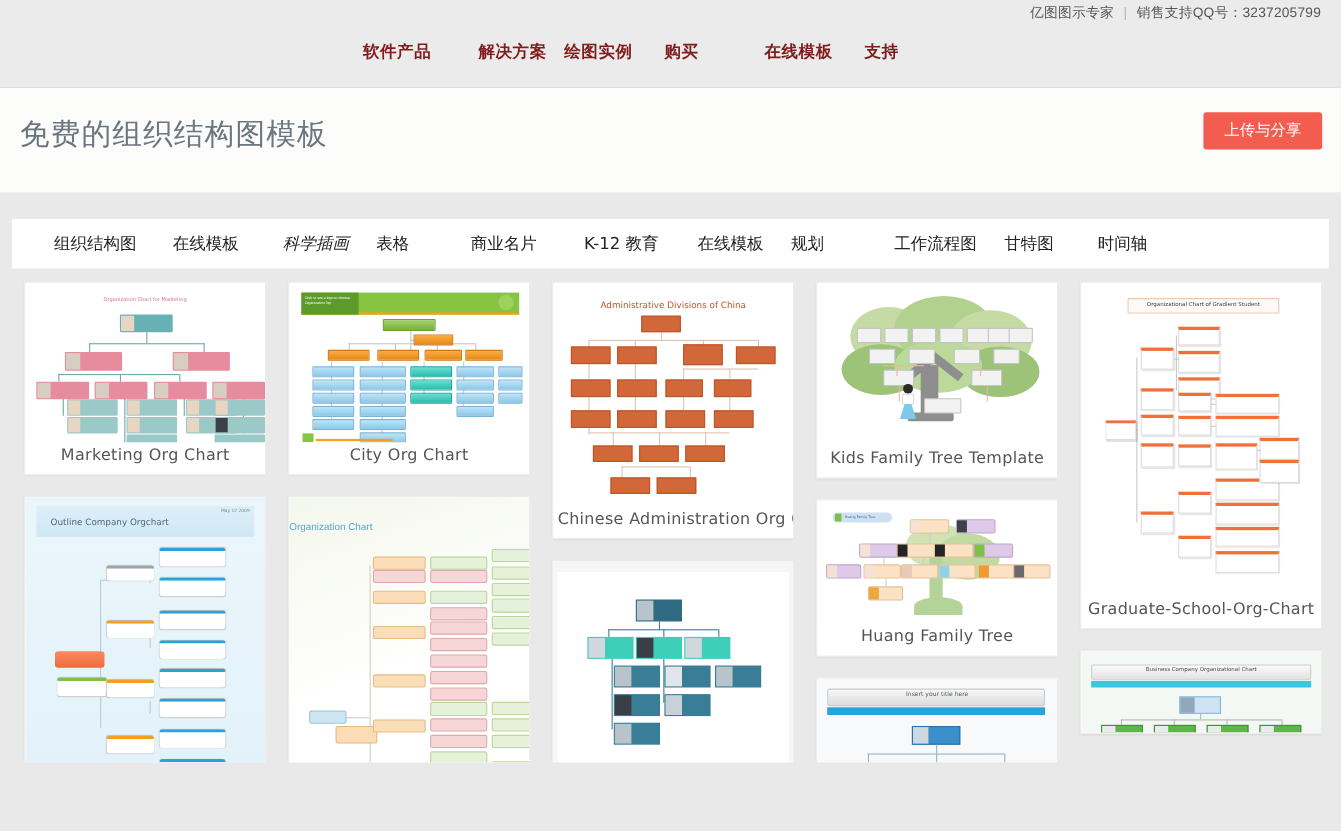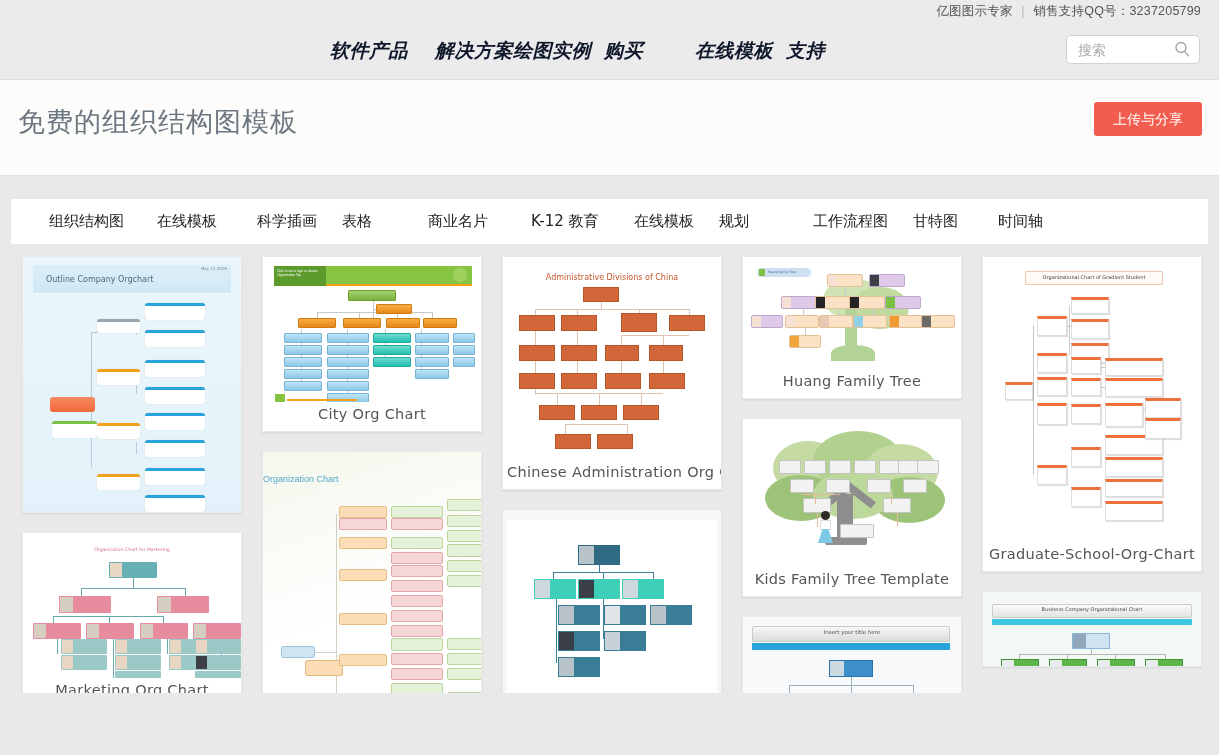--- a/index.html
+++ b/index.html
@@ -44,25 +44,24 @@
     font-size: 13.5px; color: #1574c6; letter-spacing: 1px;
     font-family: "DejaVu Sans", sans-serif; font-weight: bold;
   }
 
   .nav {
     position: absolute; left: 330px; top: 38px;
     display: flex;
   }
   .nav a {
     display: block;
-    font-size: 19px; font-weight: bold; color: #0f172a;
+    font-size: 15px; font-weight: bold; color: #7f1d1d;
     text-decoration: none;
     font-family: "DejaVu Sans", sans-serif;
     letter-spacing: .5px;
-    font-style: italic;
   }
   .nav a:nth-child(1){ width:105px; }
   .nav a:nth-child(2){ width: 78px; }
   .nav a:nth-child(3){ width: 91px; }
   .nav a:nth-child(4){ width: 91px; }
   .nav a:nth-child(5){ width: 91px; }
   .nav a:nth-child(6){ width: 60px; }
 
   .searchbox {
     position: absolute; right: 19px; top: 35px;
@@ -135,21 +134,21 @@
   .r1 a:nth-child(6){ width: 85px; }
   .r1 a:nth-child(7){ width: 93px; }
   .r1 a:nth-child(8){ width: 85px; }
   .r1 a:nth-child(9){ width: 78px; }
   .r1 a:nth-child(10){ width: 69px; }
   .r1 a:nth-child(11){ width: 71px; }
   .r1 a:nth-child(12){ width: 60px; }
 
   .r2 a:nth-child(1){ width: 108px; }
   .r2 a:nth-child(2){ width: 100px; }
-  .r2 a:nth-child(3){ width: 85px; }
+  .r2 a:nth-child(3){ width: 85px; font-style: italic; }
   .r2 a:nth-child(4){ width: 86px; }
   .r2 a:nth-child(5){ width: 103px; }
   .r2 a:nth-child(6){ width: 103px; }
   .r2 a:nth-child(7){ width: 85px; }
   .r2 a:nth-child(8){ width: 94px; font-family: Liberation Serif, serif; }
   .r2 a:nth-child(9){ width: 100px; }
   .r2 a:nth-child(10){ width: 85px; }
   .r2 a:nth-child(11){ width: 60px; }
 
   
@@ -234,29 +233,20 @@
 
   <nav class="nav">
     <a>软件产品</a>
     <a>解决方案</a>
     <a>绘图实例</a>
     <a>购买</a>
     <a>在线模板</a>
     <a>支持</a>
   </nav>
 
-  <div class="searchbox">
-    <input type="text" placeholder="搜索" style="">
-    <span class="mag">
-      <svg width="17" height="17" viewBox="0 0 17 17">
-        <circle cx="7" cy="6.5" r="5" fill="none" stroke="#a0a4a8" stroke-width="1.3"></circle>
-        <line x1="10.4" y1="10.2" x2="15" y2="15.4" stroke="#a0a4a8" stroke-width="1.3"></line>
-      </svg>
-    </span>
-  </div>
 </div>
 
 <div class="titlebar">
   <div class="page-title">免费的组织结构图模板</div>
   <button class="upload-btn">上传与分享</button>
 </div>
 
 <div class="filters">
   <div class="filter-row r2 second">
     <a>组织结构图</a>
@@ -269,51 +259,20 @@
     <a>规划</a>
     <a>工作流程图</a>
     <a>甘特图</a>
     <a>时间轴</a>
   </div>
 </div>
 
 <div class="gallery">
 
   <div class="col col1">
-
-    <div class="card">
-      <div class="thumb" style="height:255px;background:linear-gradient(180deg,#eaf6fb 0%,#e3f2fa 100%)">
-        <div style="position:absolute;left:10px;top:8px;right:10px;height:28px;background:linear-gradient(180deg,#ddeff8,#cfe8f5)"></div>
-        <div style="position:absolute;right:14px;top:9px;font-size:4px;color:#6b8fa0;font-family:'DejaVu Sans',sans-serif">May 12 2009</div>
-        <div style="position:absolute;left:23px;top:18px;font-size:8px;color:#4c6b7a;font-family:'DejaVu Sans',sans-serif">Outline Company Orgchart</div>
-
-        <div class="ln" style="left:68px;top:75px;width:1px;height:135px;background:#b8cbd6"></div>
-        <div class="ln" style="left:68px;top:75px;width:12px;height:1px;background:#b8cbd6"></div>
-        <div class="ln" style="left:113px;top:66px;width:1px;height:12px;background:#b8cbd6"></div>
-        <div class="ln" style="left:113px;top:125px;width:1px;height:12px;background:#b8cbd6"></div>
-        <div class="ln" style="left:113px;top:185px;width:1px;height:12px;background:#b8cbd6"></div>
-
-        <div style="position:absolute;left:27px;top:140px;width:45px;height:15px;background:linear-gradient(180deg,#fa8a62,#f06a3b);border-radius:3px"></div>
-        <div style="position:absolute;left:29px;top:164px;width:45px;height:17px;background:#fff;border-top:3px solid #7cc143;border-radius:3px;box-shadow:0 0 1px #bbb"></div>
-
-        <div style="position:absolute;left:74px;top:62px;width:43px;height:14px;background:#fff;border-top:3px solid #9aa5ad;border-radius:3px;box-shadow:0 0 1px #bbb"></div>
-        <div style="position:absolute;left:74px;top:112px;width:43px;height:16px;background:#fff;border-top:3px solid #f5a01c;border-radius:3px;box-shadow:0 0 1px #bbb"></div>
-        <div style="position:absolute;left:74px;top:166px;width:43px;height:16px;background:#fff;border-top:3px solid #f5a01c;border-radius:3px;box-shadow:0 0 1px #bbb"></div>
-        <div style="position:absolute;left:74px;top:217px;width:43px;height:16px;background:#fff;border-top:3px solid #f5a01c;border-radius:3px;box-shadow:0 0 1px #bbb"></div>
-
-        <div style="position:absolute;left:122px;top:46px;width:60px;height:17px;background:#fff;border-top:3px solid #29a3dc;border-radius:3px;box-shadow:0 0 1px #bbb"></div>
-        <div style="position:absolute;left:122px;top:73px;width:60px;height:17px;background:#fff;border-top:3px solid #29a3dc;border-radius:3px;box-shadow:0 0 1px #bbb"></div>
-        <div style="position:absolute;left:122px;top:103px;width:60px;height:17px;background:#fff;border-top:3px solid #29a3dc;border-radius:3px;box-shadow:0 0 1px #bbb"></div>
-        <div style="position:absolute;left:122px;top:130px;width:60px;height:17px;background:#fff;border-top:3px solid #29a3dc;border-radius:3px;box-shadow:0 0 1px #bbb"></div>
-        <div style="position:absolute;left:122px;top:156px;width:60px;height:17px;background:#fff;border-top:3px solid #29a3dc;border-radius:3px;box-shadow:0 0 1px #bbb"></div>
-        <div style="position:absolute;left:122px;top:183px;width:60px;height:17px;background:#fff;border-top:3px solid #29a3dc;border-radius:3px;box-shadow:0 0 1px #bbb"></div>
-        <div style="position:absolute;left:122px;top:211px;width:60px;height:17px;background:#fff;border-top:3px solid #29a3dc;border-radius:3px;box-shadow:0 0 1px #bbb"></div>
-        <div style="position:absolute;left:122px;top:238px;width:60px;height:17px;background:#fff;border-top:3px solid #29a3dc;border-radius:3px;box-shadow:0 0 1px #bbb"></div>
-      </div>
-    </div>
 
     <div class="card">
       <div class="thumb" style="height:145px">
         <div class="minititle" style="top:14px;color:#d06f84;font-size:4.6px">Organization Chart for Marketing</div>
         <div style="position:absolute;left:0;top:0;width:220px;height:145px">
 
           <div class="ln" style="left:110px;top:45px;width:1px;height:10px;background:#6aa9b0"></div>
           <div class="ln" style="left:58px;top:55px;width:105px;height:1px;background:#6aa9b0"></div>
           <div class="ln" style="left:58px;top:55px;width:1px;height:8px;background:#6aa9b0"></div>
           <div class="ln" style="left:162px;top:55px;width:1px;height:8px;background:#6aa9b0"></div>
@@ -358,20 +317,51 @@
           <div class="node" style="left:146px;top:122px;width:46px;height:15px;background:#9ac9c8"></div>
           <div style="position:absolute;left:147px;top:123px;width:11px;height:13px;background:#e8d5c2"></div>
           <div class="node" style="left:172px;top:106px;width:46px;height:15px;background:#9ac9c8"></div>
           <div style="position:absolute;left:173px;top:107px;width:11px;height:13px;background:#e8d5c2"></div>
           <div class="node" style="left:172px;top:122px;width:46px;height:15px;background:#9ac9c8"></div>
           <div style="position:absolute;left:173px;top:123px;width:11px;height:13px;background:#3c3f46"></div>
           <div class="node" style="left:172px;top:138px;width:46px;height:15px;background:#9ac9c8"></div>
         </div>
       </div>
       <div class="cap">Marketing Org Chart</div>
+    </div>
+
+    <div class="card">
+      <div class="thumb" style="height:255px;background:linear-gradient(180deg,#eaf6fb 0%,#e3f2fa 100%)">
+        <div style="position:absolute;left:10px;top:8px;right:10px;height:28px;background:linear-gradient(180deg,#ddeff8,#cfe8f5)"></div>
+        <div style="position:absolute;right:14px;top:9px;font-size:4px;color:#6b8fa0;font-family:'DejaVu Sans',sans-serif">May 12 2009</div>
+        <div style="position:absolute;left:23px;top:18px;font-size:8px;color:#4c6b7a;font-family:'DejaVu Sans',sans-serif">Outline Company Orgchart</div>
+
+        <div class="ln" style="left:68px;top:75px;width:1px;height:135px;background:#b8cbd6"></div>
+        <div class="ln" style="left:68px;top:75px;width:12px;height:1px;background:#b8cbd6"></div>
+        <div class="ln" style="left:113px;top:66px;width:1px;height:12px;background:#b8cbd6"></div>
+        <div class="ln" style="left:113px;top:125px;width:1px;height:12px;background:#b8cbd6"></div>
+        <div class="ln" style="left:113px;top:185px;width:1px;height:12px;background:#b8cbd6"></div>
+
+        <div style="position:absolute;left:27px;top:140px;width:45px;height:15px;background:linear-gradient(180deg,#fa8a62,#f06a3b);border-radius:3px"></div>
+        <div style="position:absolute;left:29px;top:164px;width:45px;height:17px;background:#fff;border-top:3px solid #7cc143;border-radius:3px;box-shadow:0 0 1px #bbb"></div>
+
+        <div style="position:absolute;left:74px;top:62px;width:43px;height:14px;background:#fff;border-top:3px solid #9aa5ad;border-radius:3px;box-shadow:0 0 1px #bbb"></div>
+        <div style="position:absolute;left:74px;top:112px;width:43px;height:16px;background:#fff;border-top:3px solid #f5a01c;border-radius:3px;box-shadow:0 0 1px #bbb"></div>
+        <div style="position:absolute;left:74px;top:166px;width:43px;height:16px;background:#fff;border-top:3px solid #f5a01c;border-radius:3px;box-shadow:0 0 1px #bbb"></div>
+        <div style="position:absolute;left:74px;top:217px;width:43px;height:16px;background:#fff;border-top:3px solid #f5a01c;border-radius:3px;box-shadow:0 0 1px #bbb"></div>
+
+        <div style="position:absolute;left:122px;top:46px;width:60px;height:17px;background:#fff;border-top:3px solid #29a3dc;border-radius:3px;box-shadow:0 0 1px #bbb"></div>
+        <div style="position:absolute;left:122px;top:73px;width:60px;height:17px;background:#fff;border-top:3px solid #29a3dc;border-radius:3px;box-shadow:0 0 1px #bbb"></div>
+        <div style="position:absolute;left:122px;top:103px;width:60px;height:17px;background:#fff;border-top:3px solid #29a3dc;border-radius:3px;box-shadow:0 0 1px #bbb"></div>
+        <div style="position:absolute;left:122px;top:130px;width:60px;height:17px;background:#fff;border-top:3px solid #29a3dc;border-radius:3px;box-shadow:0 0 1px #bbb"></div>
+        <div style="position:absolute;left:122px;top:156px;width:60px;height:17px;background:#fff;border-top:3px solid #29a3dc;border-radius:3px;box-shadow:0 0 1px #bbb"></div>
+        <div style="position:absolute;left:122px;top:183px;width:60px;height:17px;background:#fff;border-top:3px solid #29a3dc;border-radius:3px;box-shadow:0 0 1px #bbb"></div>
+        <div style="position:absolute;left:122px;top:211px;width:60px;height:17px;background:#fff;border-top:3px solid #29a3dc;border-radius:3px;box-shadow:0 0 1px #bbb"></div>
+        <div style="position:absolute;left:122px;top:238px;width:60px;height:17px;background:#fff;border-top:3px solid #29a3dc;border-radius:3px;box-shadow:0 0 1px #bbb"></div>
+      </div>
     </div>
 
   </div>
 
   <div class="col col2">
 
     <div class="card">
       <div class="thumb" style="height:145px">
         <div style="position:absolute;left:11px;top:9px;width:198px;height:20px;background:#86c442;border-bottom:2px solid #f5a01c"></div>
         <div style="position:absolute;left:11px;top:9px;width:52px;height:20px;background:#5d9a2c"></div>
@@ -562,20 +552,66 @@
         <div style="position:absolute;left:55px;top:147px;width:42px;height:20px;background:#3a7d96"></div>
         <div style="position:absolute;left:56px;top:148px;width:15px;height:18px;background:#b9c4ca"></div>
       </div>
     </div>
 
   </div>
 
   <div class="col col4">
 
     <div class="card">
+      <div class="thumb" style="height:148px">
+
+        <div class="leafblob" style="left:30px;top:22px;width:70px;height:54px;background:#c5dba3"></div>
+        <div class="leafblob" style="left:70px;top:12px;width:90px;height:60px;background:#b2d18f"></div>
+        <div class="leafblob" style="left:120px;top:25px;width:75px;height:56px;background:#c5dba3"></div>
+        <div class="leafblob" style="left:22px;top:56px;width:72px;height:46px;background:#9cc377"></div>
+        <div class="leafblob" style="left:130px;top:58px;width:72px;height:46px;background:#9cc377"></div>
+        <div class="leafblob" style="left:70px;top:52px;width:80px;height:48px;background:#c9de ad"></div>
+
+        <div style="position:absolute;left:94px;top:75px;width:16px;height:48px;background:#8e8e8e"></div>
+        <div style="position:absolute;left:82px;top:118px;width:42px;height:8px;background:#8e8e8e;border-radius:2px"></div>
+        <div style="position:absolute;left:78px;top:72px;width:34px;height:8px;background:#8e8e8e;transform:rotate(-38deg)"></div>
+        <div style="position:absolute;left:100px;top:72px;width:34px;height:8px;background:#8e8e8e;transform:rotate(38deg)"></div>
+
+        <div style="position:absolute;left:36px;top:41px;width:22px;height:14px;background:#f2f2f2;border:1px solid #c4c4c4;border-radius:1px"></div>
+        <div style="position:absolute;left:61px;top:41px;width:22px;height:14px;background:#f2f2f2;border:1px solid #c4c4c4;border-radius:1px"></div>
+        <div style="position:absolute;left:86px;top:41px;width:22px;height:14px;background:#f2f2f2;border:1px solid #c4c4c4;border-radius:1px"></div>
+        <div style="position:absolute;left:111px;top:41px;width:22px;height:14px;background:#f2f2f2;border:1px solid #c4c4c4;border-radius:1px"></div>
+        <div style="position:absolute;left:136px;top:41px;width:22px;height:14px;background:#f2f2f2;border:1px solid #c4c4c4;border-radius:1px"></div>
+        <div style="position:absolute;left:155px;top:41px;width:22px;height:14px;background:#f2f2f2;border:1px solid #c4c4c4;border-radius:1px"></div>
+        <div style="position:absolute;left:174px;top:41px;width:22px;height:14px;background:#f2f2f2;border:1px solid #c4c4c4;border-radius:1px"></div>
+
+        <div style="position:absolute;left:47px;top:60px;width:24px;height:14px;background:#f2f2f2;border:1px solid #c4c4c4;border-radius:1px"></div>
+        <div style="position:absolute;left:83px;top:60px;width:24px;height:14px;background:#f2f2f2;border:1px solid #c4c4c4;border-radius:1px"></div>
+        <div style="position:absolute;left:124px;top:60px;width:24px;height:14px;background:#f2f2f2;border:1px solid #c4c4c4;border-radius:1px"></div>
+        <div style="position:absolute;left:160px;top:60px;width:24px;height:14px;background:#f2f2f2;border:1px solid #c4c4c4;border-radius:1px"></div>
+
+        <div style="position:absolute;left:60px;top:79px;width:28px;height:15px;background:#f2f2f2;border:1px solid #c4c4c4;border-radius:1px"></div>
+        <div style="position:absolute;left:140px;top:79px;width:28px;height:15px;background:#f2f2f2;border:1px solid #c4c4c4;border-radius:1px"></div>
+
+        <div style="position:absolute;left:97px;top:105px;width:34px;height:14px;background:#f2f2f2;border:1px solid #c4c4c4;border-radius:1px"></div>
+
+        <div class="ln" style="left:72px;top:75px;width:1px;height:10px;background:#e8b79c"></div>
+        <div class="ln" style="left:59px;top:75px;width:38px;height:1px;background:#e8b79c"></div>
+        <div class="ln" style="left:148px;top:75px;width:1px;height:10px;background:#e8b79c"></div>
+        <div class="ln" style="left:74px;top:94px;width:1px;height:14px;background:#e8b79c"></div>
+        <div class="ln" style="left:154px;top:94px;width:1px;height:14px;background:#e8b79c"></div>
+
+        <div style="position:absolute;left:78px;top:92px;width:9px;height:9px;border-radius:50%;background:#2e2a28"></div>
+        <div style="position:absolute;left:77px;top:101px;width:11px;height:10px;background:#ffffff;border:1px solid #ddd"></div>
+        <div style="position:absolute;left:75px;top:110px;width:15px;height:14px;background:#7ec8e8;clip-path:polygon(30% 0,70% 0,100% 100%,0 100%)"></div>
+      </div>
+      <div class="cap">Kids Family Tree Template</div>
+    </div>
+
+    <div class="card">
       <div class="thumb" style="height:112px">
 
         <div class="leafblob" style="left:80px;top:22px;width:62px;height:40px;background:#cfe3b4"></div>
         <div class="leafblob" style="left:108px;top:30px;width:58px;height:42px;background:#c0da9f"></div>
         <div style="position:absolute;left:102px;top:52px;width:12px;height:52px;background:#b4d398"></div>
         <div style="position:absolute;left:88px;top:88px;width:44px;height:16px;background:#b4d398;border-radius:50% 50% 0 0"></div>
 
         <div style="position:absolute;left:14px;top:11px;width:54px;height:9px;background:#cfe0f0;border-radius:5px"></div>
         <div style="position:absolute;left:16px;top:12px;width:6px;height:7px;background:#7cc143"></div>
         <div style="position:absolute;left:25px;top:13px;font-size:3px;color:#2b6ea8;font-family:'DejaVu Sans',sans-serif">Huang Family Tree</div>
@@ -610,66 +646,20 @@
         <div style="position:absolute;left:46px;top:78px;width:32px;height:13px;background:#fbe2c4;border:1px solid #e6c195;border-radius:2px"></div>
         <div style="position:absolute;left:47px;top:79px;width:9px;height:11px;background:#f0a83c"></div>
 
         <div class="ln" style="left:102px;top:30px;width:1px;height:9px;background:#ccc"></div>
         <div class="ln" style="left:60px;top:52px;width:1px;height:6px;background:#ccc"></div>
         <div class="ln" style="left:96px;top:52px;width:1px;height:6px;background:#ccc"></div>
         <div class="ln" style="left:130px;top:52px;width:1px;height:6px;background:#ccc"></div>
         <div class="ln" style="left:62px;top:71px;width:1px;height:7px;background:#ccc"></div>
       </div>
       <div class="cap">Huang Family Tree</div>
-    </div>
-
-    <div class="card">
-      <div class="thumb" style="height:148px">
-
-        <div class="leafblob" style="left:30px;top:22px;width:70px;height:54px;background:#c5dba3"></div>
-        <div class="leafblob" style="left:70px;top:12px;width:90px;height:60px;background:#b2d18f"></div>
-        <div class="leafblob" style="left:120px;top:25px;width:75px;height:56px;background:#c5dba3"></div>
-        <div class="leafblob" style="left:22px;top:56px;width:72px;height:46px;background:#9cc377"></div>
-        <div class="leafblob" style="left:130px;top:58px;width:72px;height:46px;background:#9cc377"></div>
-        <div class="leafblob" style="left:70px;top:52px;width:80px;height:48px;background:#c9de ad"></div>
-
-        <div style="position:absolute;left:94px;top:75px;width:16px;height:48px;background:#8e8e8e"></div>
-        <div style="position:absolute;left:82px;top:118px;width:42px;height:8px;background:#8e8e8e;border-radius:2px"></div>
-        <div style="position:absolute;left:78px;top:72px;width:34px;height:8px;background:#8e8e8e;transform:rotate(-38deg)"></div>
-        <div style="position:absolute;left:100px;top:72px;width:34px;height:8px;background:#8e8e8e;transform:rotate(38deg)"></div>
-
-        <div style="position:absolute;left:36px;top:41px;width:22px;height:14px;background:#f2f2f2;border:1px solid #c4c4c4;border-radius:1px"></div>
-        <div style="position:absolute;left:61px;top:41px;width:22px;height:14px;background:#f2f2f2;border:1px solid #c4c4c4;border-radius:1px"></div>
-        <div style="position:absolute;left:86px;top:41px;width:22px;height:14px;background:#f2f2f2;border:1px solid #c4c4c4;border-radius:1px"></div>
-        <div style="position:absolute;left:111px;top:41px;width:22px;height:14px;background:#f2f2f2;border:1px solid #c4c4c4;border-radius:1px"></div>
-        <div style="position:absolute;left:136px;top:41px;width:22px;height:14px;background:#f2f2f2;border:1px solid #c4c4c4;border-radius:1px"></div>
-        <div style="position:absolute;left:155px;top:41px;width:22px;height:14px;background:#f2f2f2;border:1px solid #c4c4c4;border-radius:1px"></div>
-        <div style="position:absolute;left:174px;top:41px;width:22px;height:14px;background:#f2f2f2;border:1px solid #c4c4c4;border-radius:1px"></div>
-
-        <div style="position:absolute;left:47px;top:60px;width:24px;height:14px;background:#f2f2f2;border:1px solid #c4c4c4;border-radius:1px"></div>
-        <div style="position:absolute;left:83px;top:60px;width:24px;height:14px;background:#f2f2f2;border:1px solid #c4c4c4;border-radius:1px"></div>
-        <div style="position:absolute;left:124px;top:60px;width:24px;height:14px;background:#f2f2f2;border:1px solid #c4c4c4;border-radius:1px"></div>
-        <div style="position:absolute;left:160px;top:60px;width:24px;height:14px;background:#f2f2f2;border:1px solid #c4c4c4;border-radius:1px"></div>
-
-        <div style="position:absolute;left:60px;top:79px;width:28px;height:15px;background:#f2f2f2;border:1px solid #c4c4c4;border-radius:1px"></div>
-        <div style="position:absolute;left:140px;top:79px;width:28px;height:15px;background:#f2f2f2;border:1px solid #c4c4c4;border-radius:1px"></div>
-
-        <div style="position:absolute;left:97px;top:105px;width:34px;height:14px;background:#f2f2f2;border:1px solid #c4c4c4;border-radius:1px"></div>
-
-        <div class="ln" style="left:72px;top:75px;width:1px;height:10px;background:#e8b79c"></div>
-        <div class="ln" style="left:59px;top:75px;width:38px;height:1px;background:#e8b79c"></div>
-        <div class="ln" style="left:148px;top:75px;width:1px;height:10px;background:#e8b79c"></div>
-        <div class="ln" style="left:74px;top:94px;width:1px;height:14px;background:#e8b79c"></div>
-        <div class="ln" style="left:154px;top:94px;width:1px;height:14px;background:#e8b79c"></div>
-
-        <div style="position:absolute;left:78px;top:92px;width:9px;height:9px;border-radius:50%;background:#2e2a28"></div>
-        <div style="position:absolute;left:77px;top:101px;width:11px;height:10px;background:#ffffff;border:1px solid #ddd"></div>
-        <div style="position:absolute;left:75px;top:110px;width:15px;height:14px;background:#7ec8e8;clip-path:polygon(30% 0,70% 0,100% 100%,0 100%)"></div>
-      </div>
-      <div class="cap">Kids Family Tree Template</div>
     </div>
 
     <div class="card">
       <div class="thumb" style="height:120px;background:#f7f9fa">
         <div style="position:absolute;left:9px;top:9px;width:198px;height:16px;background:linear-gradient(180deg,#f7f7f7,#dcdcdc);border:1px solid #c9c9c9;border-radius:2px"></div>
         <div style="position:absolute;left:0;top:12px;width:100%;text-align:center;font-size:5.5px;color:#4b5a63;font-family:'DejaVu Sans',sans-serif">Insert your title here</div>
         <div style="position:absolute;left:9px;top:26px;width:198px;height:7px;background:#29a3dc"></div>
         <div style="position:absolute;left:86px;top:43px;width:44px;height:17px;background:#3d8fc9;border:1px solid #2a73a8"></div>
         <div style="position:absolute;left:87px;top:44px;width:14px;height:15px;background:#cdd9e0"></div>
         <div class="ln" style="left:108px;top:60px;width:1px;height:8px;background:#9bb3c2"></div>

